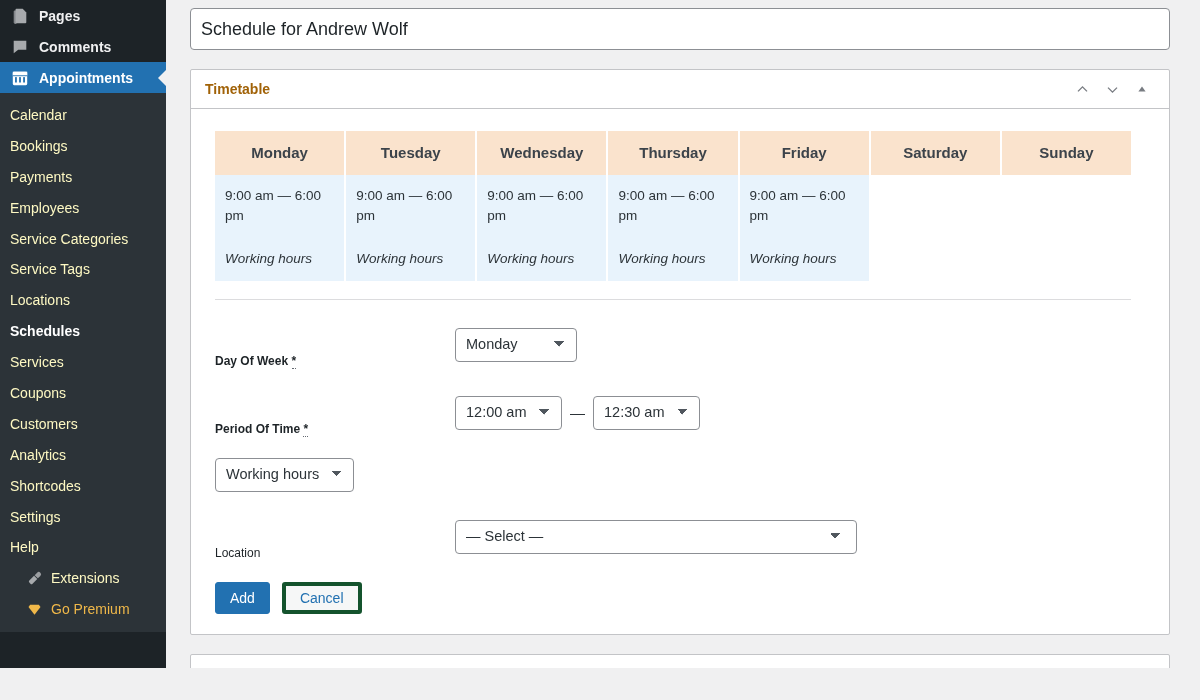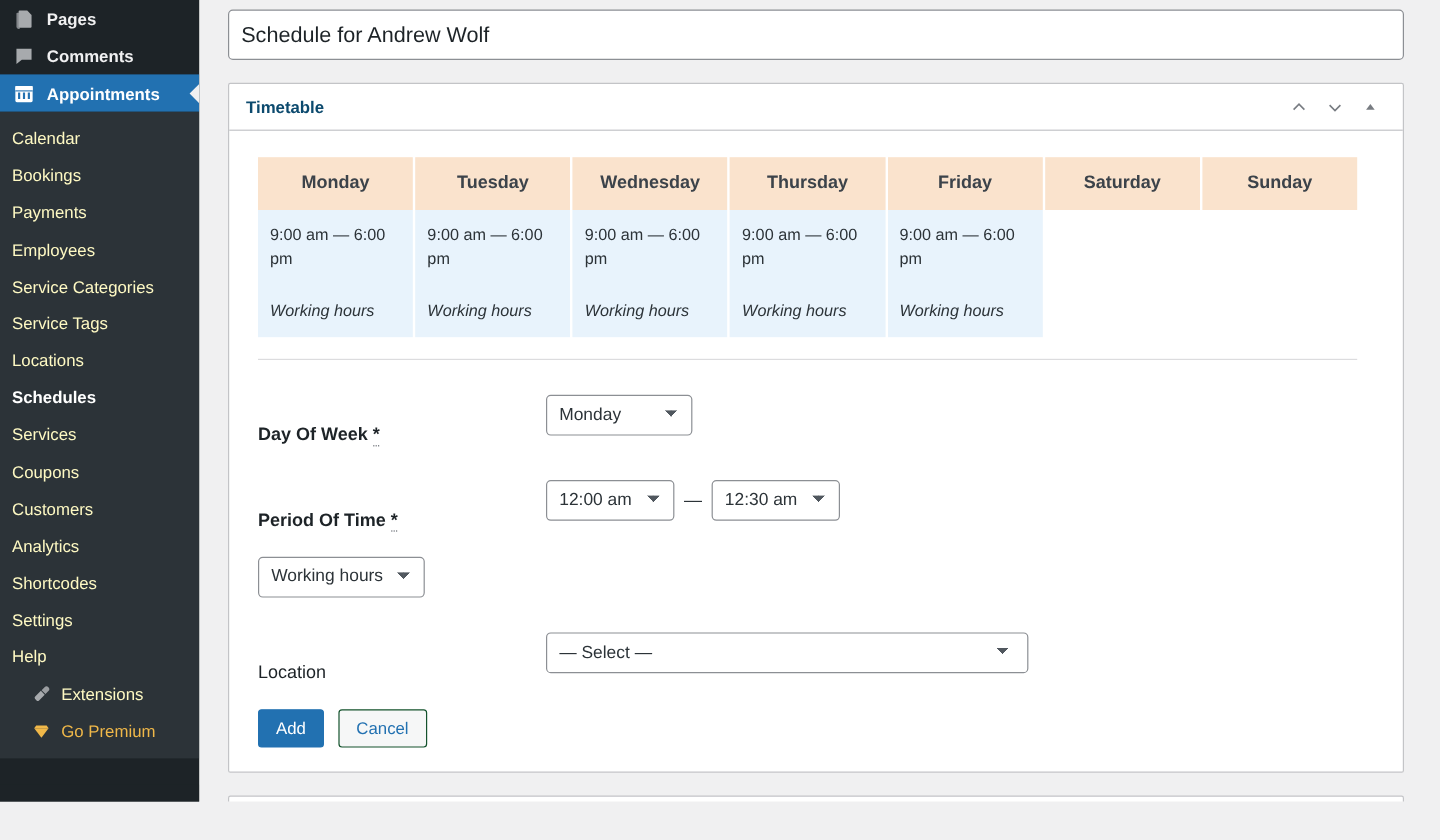--- a/index.html
+++ b/index.html
@@ -115,21 +115,21 @@
   .postbox-header {
     display: flex;
     align-items: center;
     height: 39px;
     padding: 0 12px 0 14px;
     border-bottom: 1px solid #c3c4c7;
   }
   .postbox-title {
     font-size: 14px;
     font-weight: 700;
-    color: #0c4a6e;
+    color: #a16207;
     flex: 1;
   }
   .hndle-actions { display: flex; align-items: center; gap: 0px; }
   .hbtn {
     width: 30px; height: 30px;
     display: flex; align-items: center; justify-content: center;
     color: #787c82;
     background: none; border: none; cursor: pointer; padding: 0;
   }
   .postbox-body { padding: 22px 24px 20px 24px; }
@@ -177,21 +177,21 @@
   .form { padding-top: 8px; }
   .frow {
     display: flex;
     align-items: center;
     margin-top: 22px;
   }
   .frow:first-child { margin-top: 14px; }
   .flabel {
     width: 240px;
     flex: 0 0 240px;
-    font-size: 15px;
+    font-size: 12px;
     font-weight: 700;
     color: #1d2327;
     margin-top: 32px;
   }
   .flabel.optional { font-weight: 400; }
   .req {
     border-bottom: 1px dotted #646970;
     cursor: help;
   }
   .fctl { display: flex; align-items: center; }
@@ -246,21 +246,21 @@
     align-items: center;
     justify-content: center;
   }
   .btn-primary {
     background: #2271b1;
     border: 1px solid #2271b1;
     color: #fff;
   }
   .btn-secondary {
     background: #f6f7f7;
-    border: 1px solid #14532d;
+    border: 4px solid #14532d;
     color: #2271b1;
   }
 
   svg { display: block; }
 </style>
 </head>
 <body>
 
 <div id="app">
 

